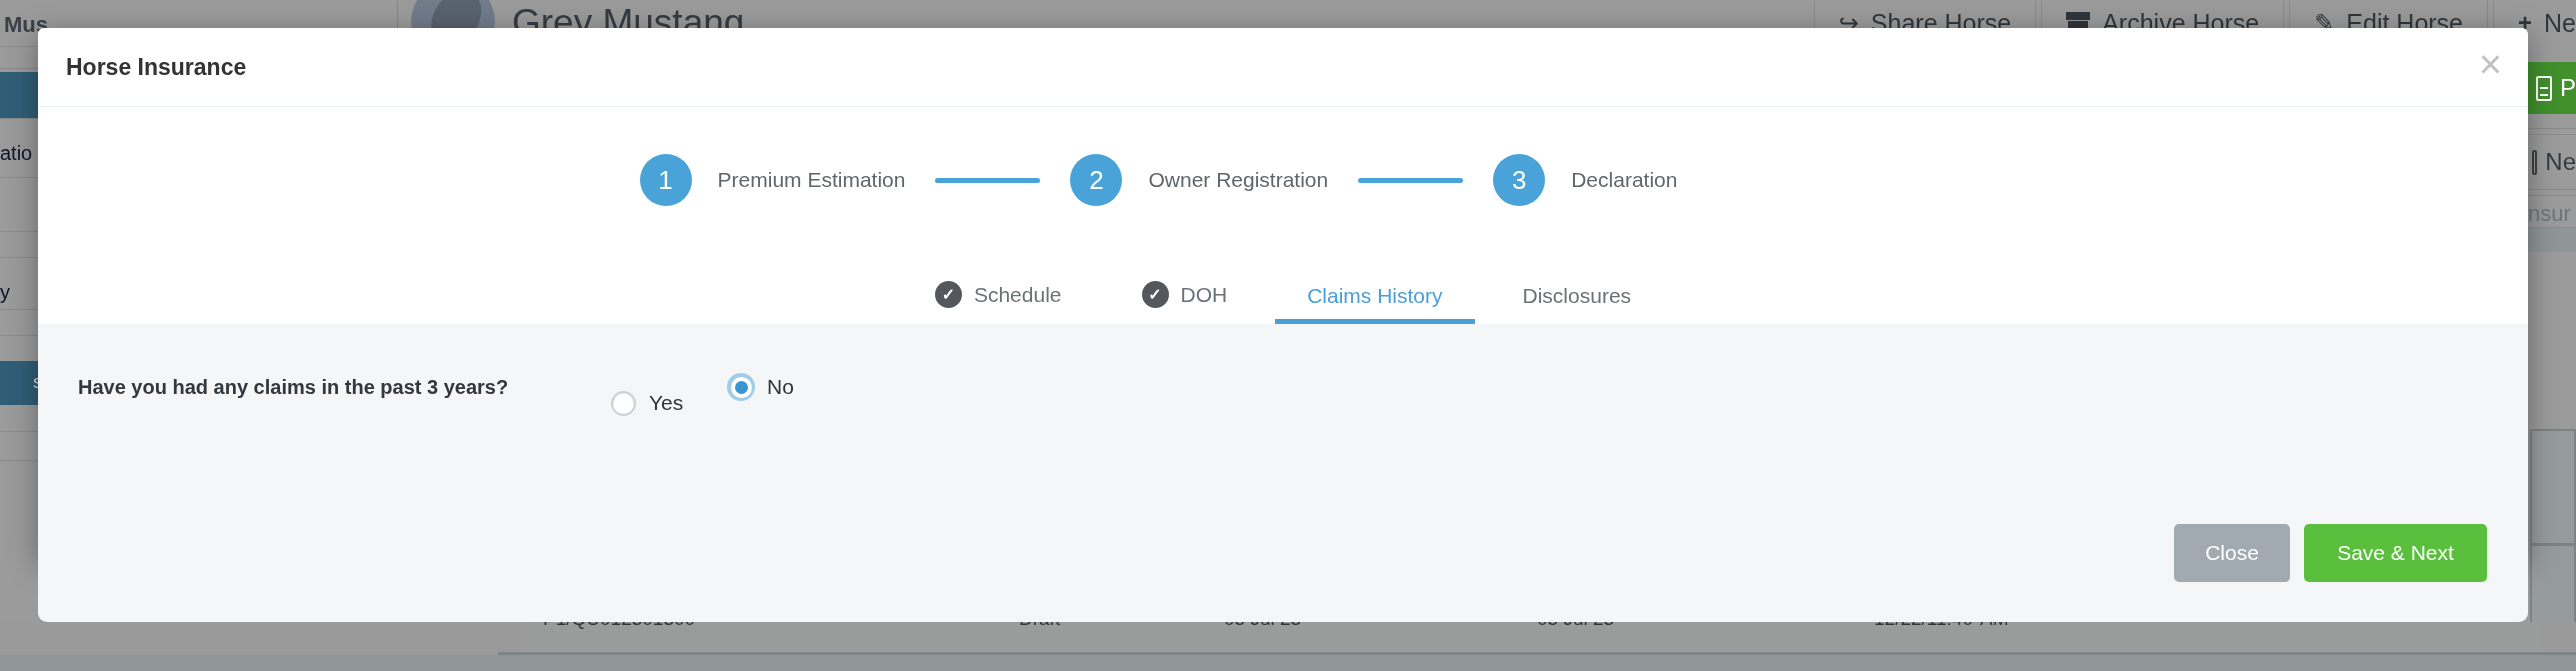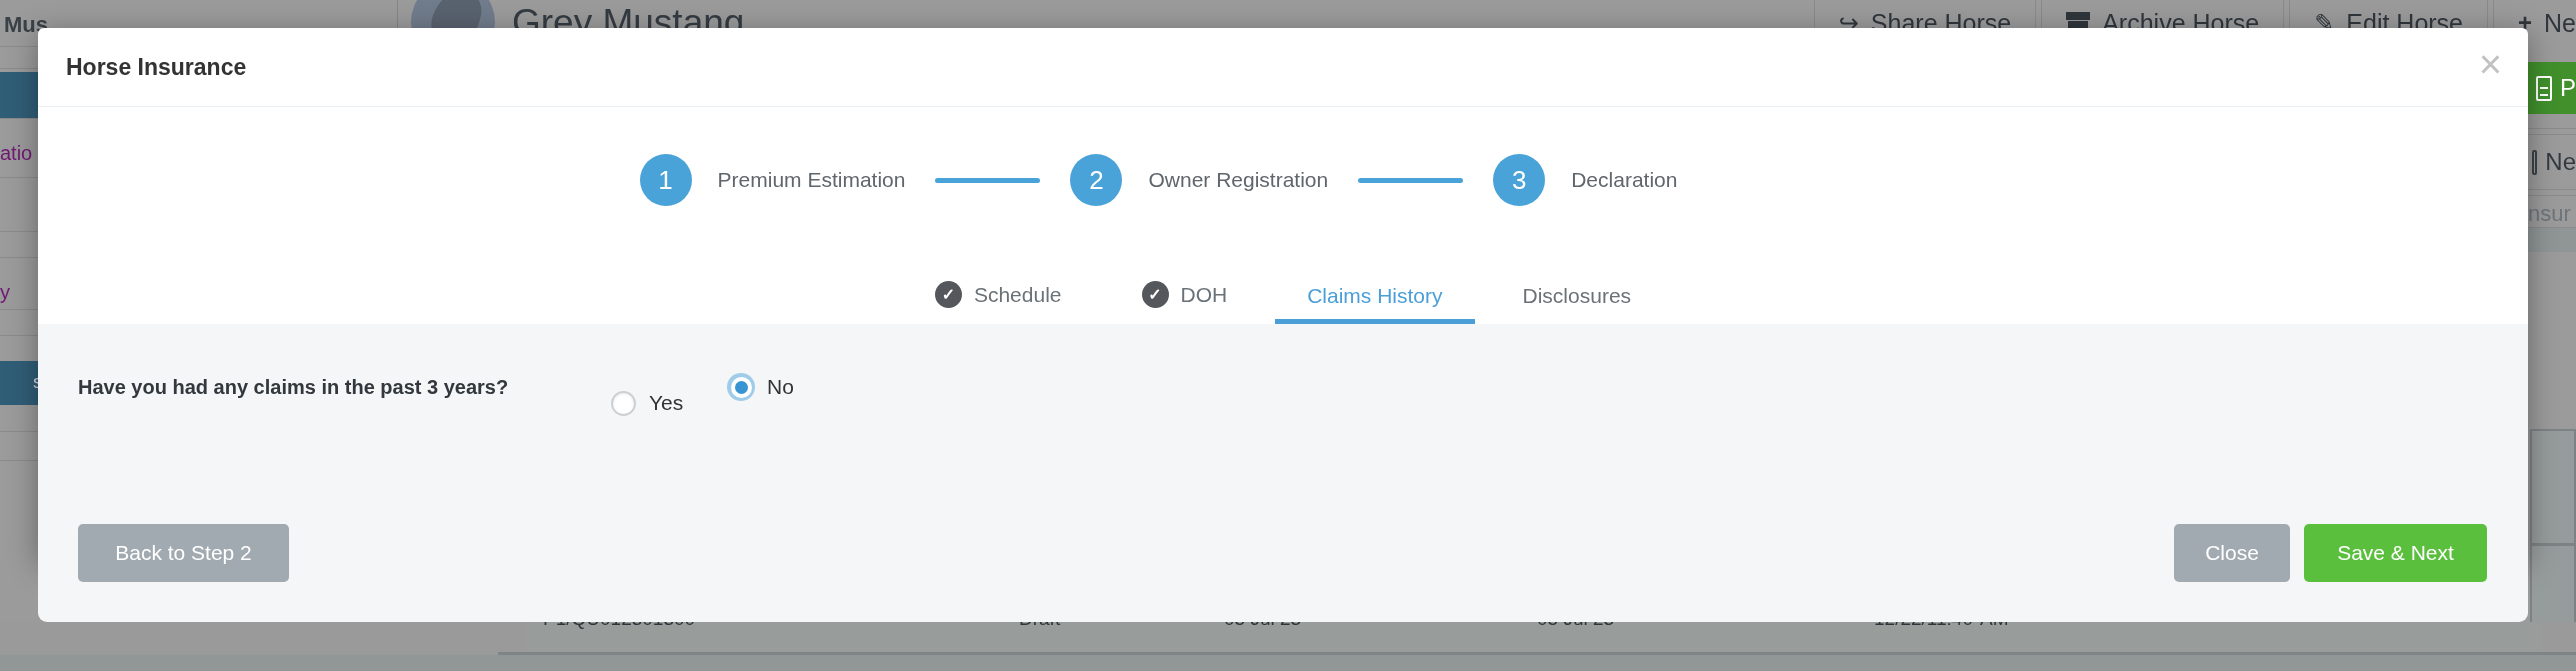--- a/index.html
+++ b/index.html
@@ -25,21 +25,21 @@
   .bg-action .glyph { font-size: 24px; }
   .icon-archive { width: 24px; height: 22px; position: relative; display: inline-block; }
   .icon-archive::before { content: ""; position: absolute; top: 0; left: 0; right: 0; height: 8px; background: #2f363c; }
   .icon-archive::after { content: ""; position: absolute; top: 9px; left: 2px; right: 2px; bottom: 0; background: #2f363c; }
   .plus-glyph { font-weight: 700; font-size: 30px; }
 
   
   .bg-sidebar { position: absolute; left: 0; top: 46px; width: 38px; bottom: 0; }
   .sb-line { position: absolute; left: 0; width: 38px; height: 1px; background: #8b8b8b; }
   .sb-teal { position: absolute; left: 0; width: 38px; background: #305e77; }
-  .sb-frag { position: absolute; left: 0; font-size: 20px; color: #701a75; white-space: nowrap; }
+  .sb-frag { position: absolute; left: 0; font-size: 20px; color: #0f172a; white-space: nowrap; }
   .sb-frag.light { color: #cfd9df; font-size: 19px; }
 
   
   .bg-right { position: absolute; right: 0; top: 46px; width: 48px; bottom: 0; }
   .rp-green { position: absolute; left: 0; right: 0; top: 16px; height: 52px; background: #41902c;
               display: flex; align-items: center; gap: 8px; padding-left: 8px; color: #fff;
               font-size: 24px; font-weight: 500; }
   .doc-icon { display: inline-block; width: 19px; height: 25px; border: 2px solid currentColor; border-radius: 2px;
               background: repeating-linear-gradient(to bottom, transparent 0 5px, currentColor 5px 7px);
               background-size: 70% 100%; background-repeat: no-repeat; background-position: 2px 4px; }
@@ -248,18 +248,17 @@
       <div class="radio-group radio-no">
         <span class="radio-on">
           <span class="mid">
               <span class="core"></span>
             </span>
         </span>
         <span class="radio-label">No</span>
       </div>
     </div>
 
-    <button class="btn btn-grey btn-back">Back to Step 2</button>
     <button class="btn btn-grey btn-close">Close</button>
     <button class="btn btn-green btn-save">Save &amp; Next</button>
   </div>
 </div>
 
 
 </body></html>

